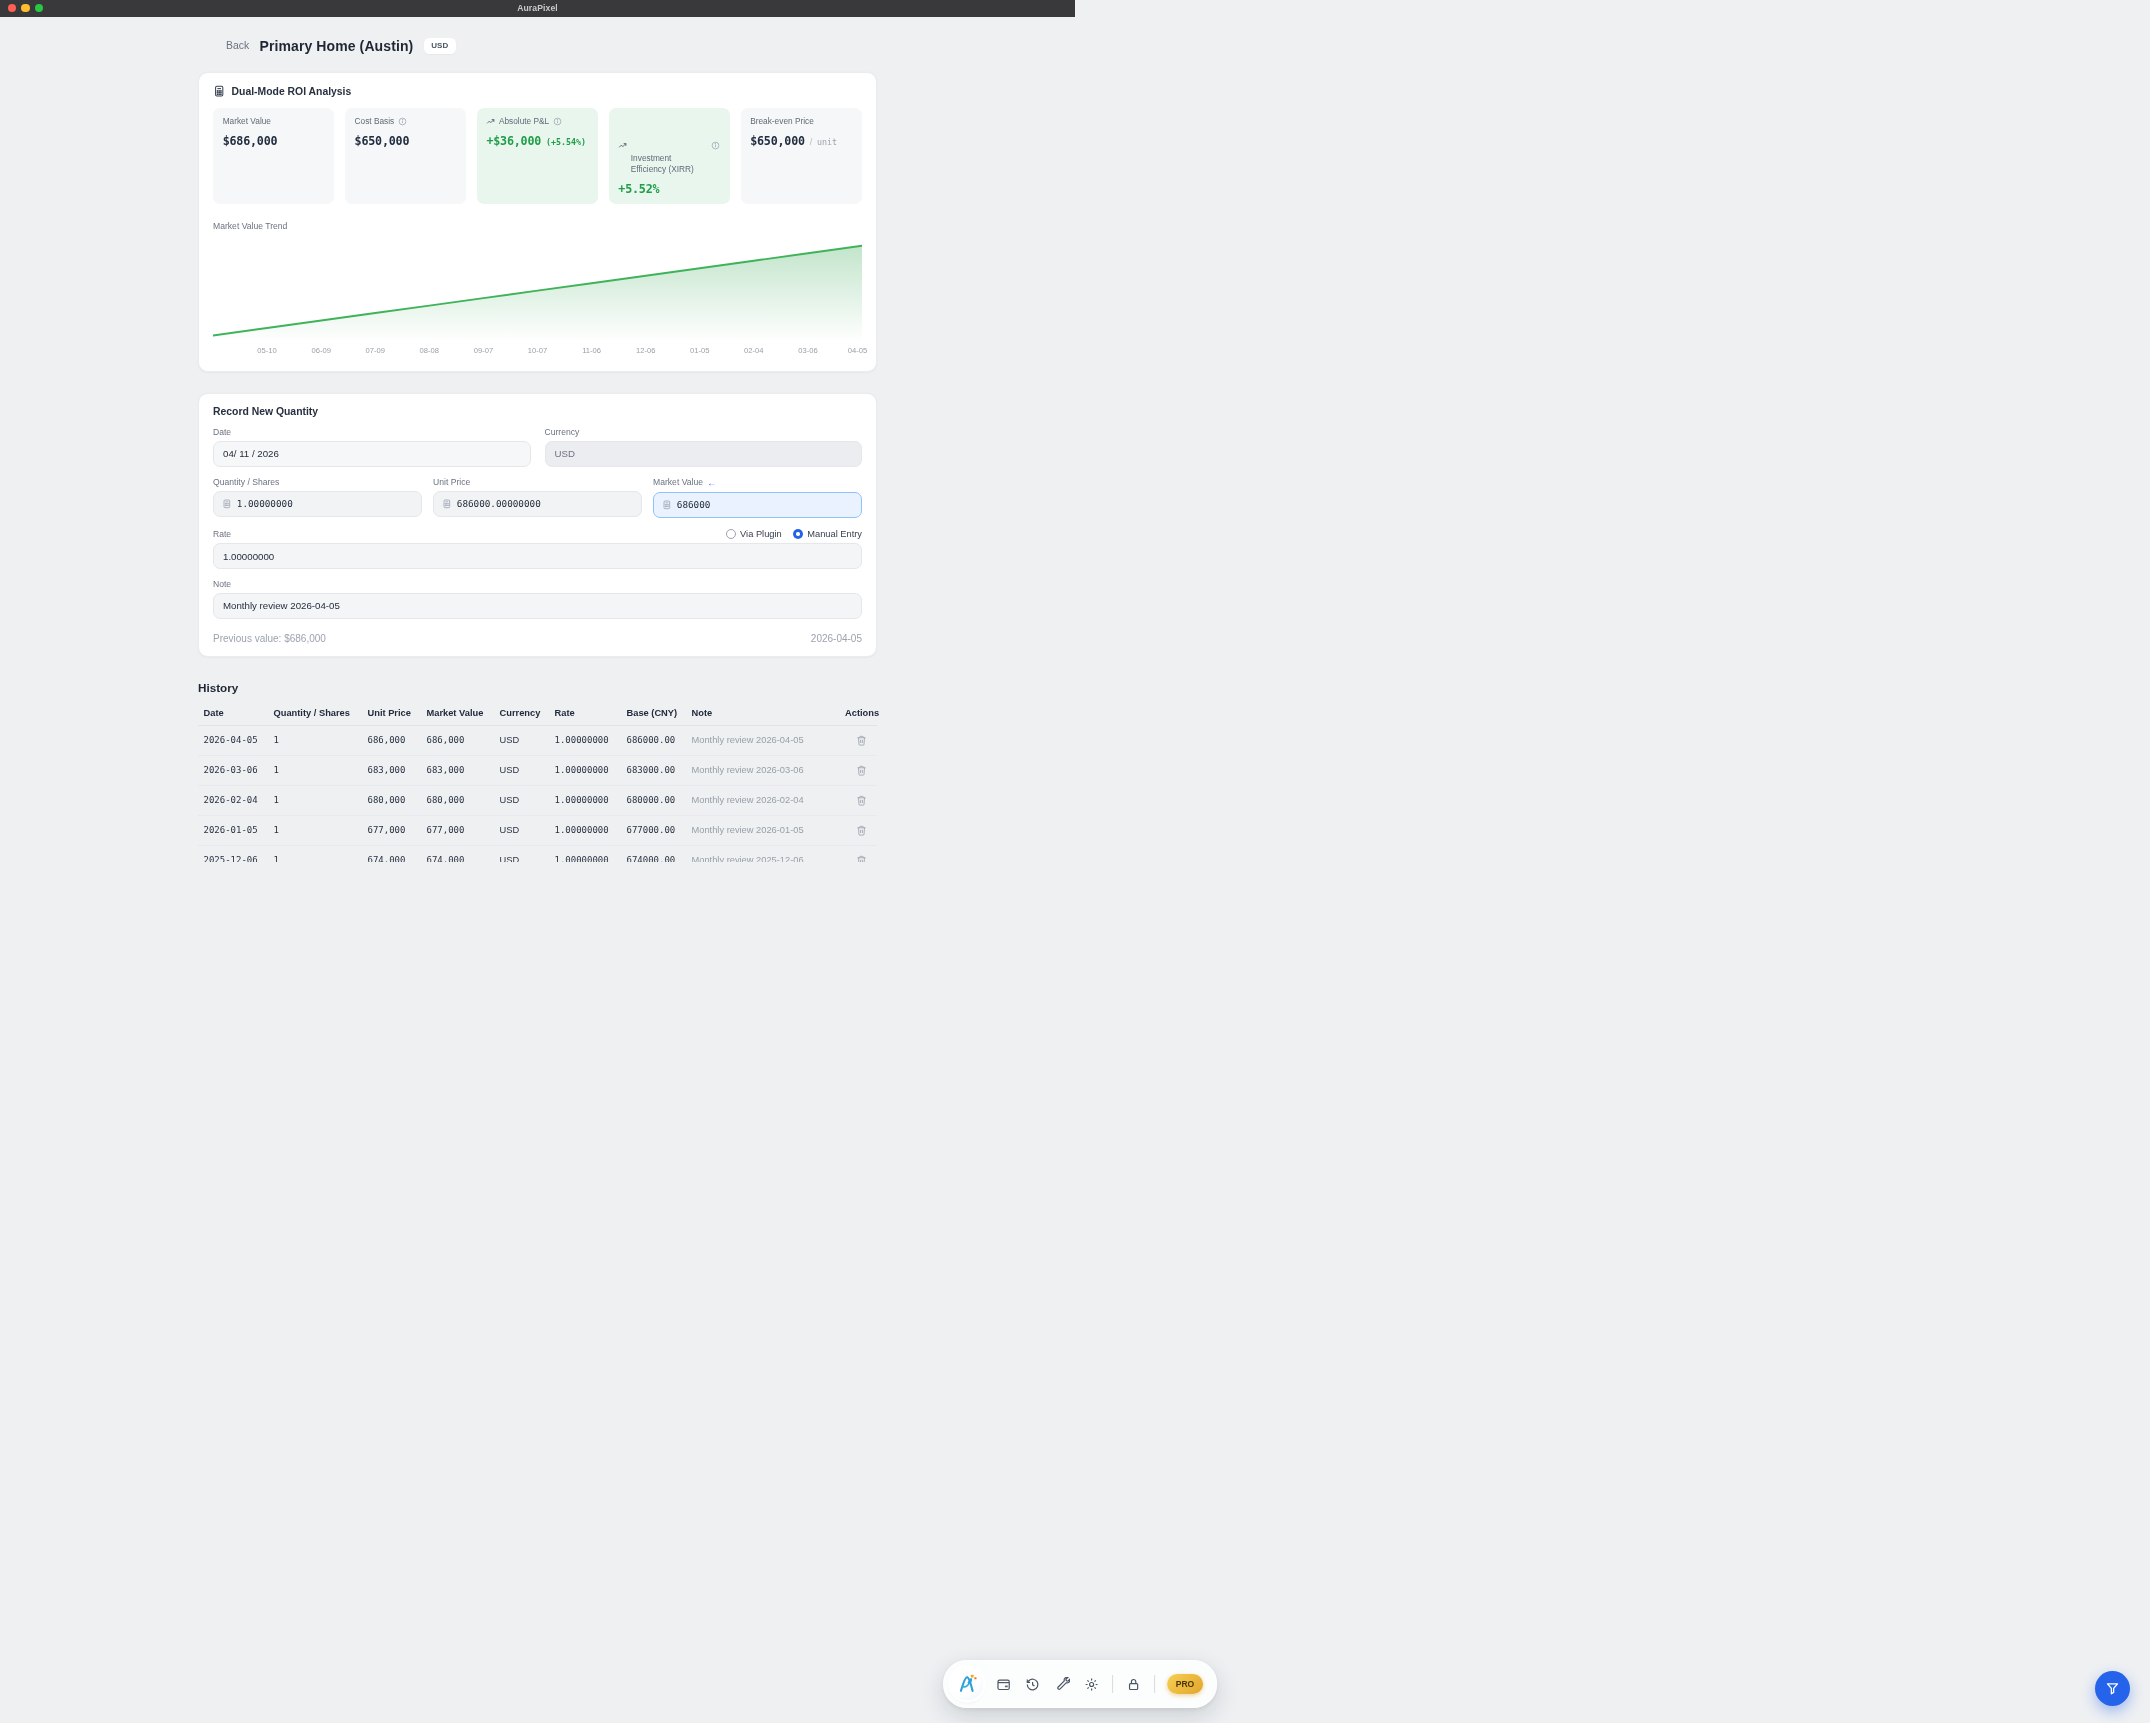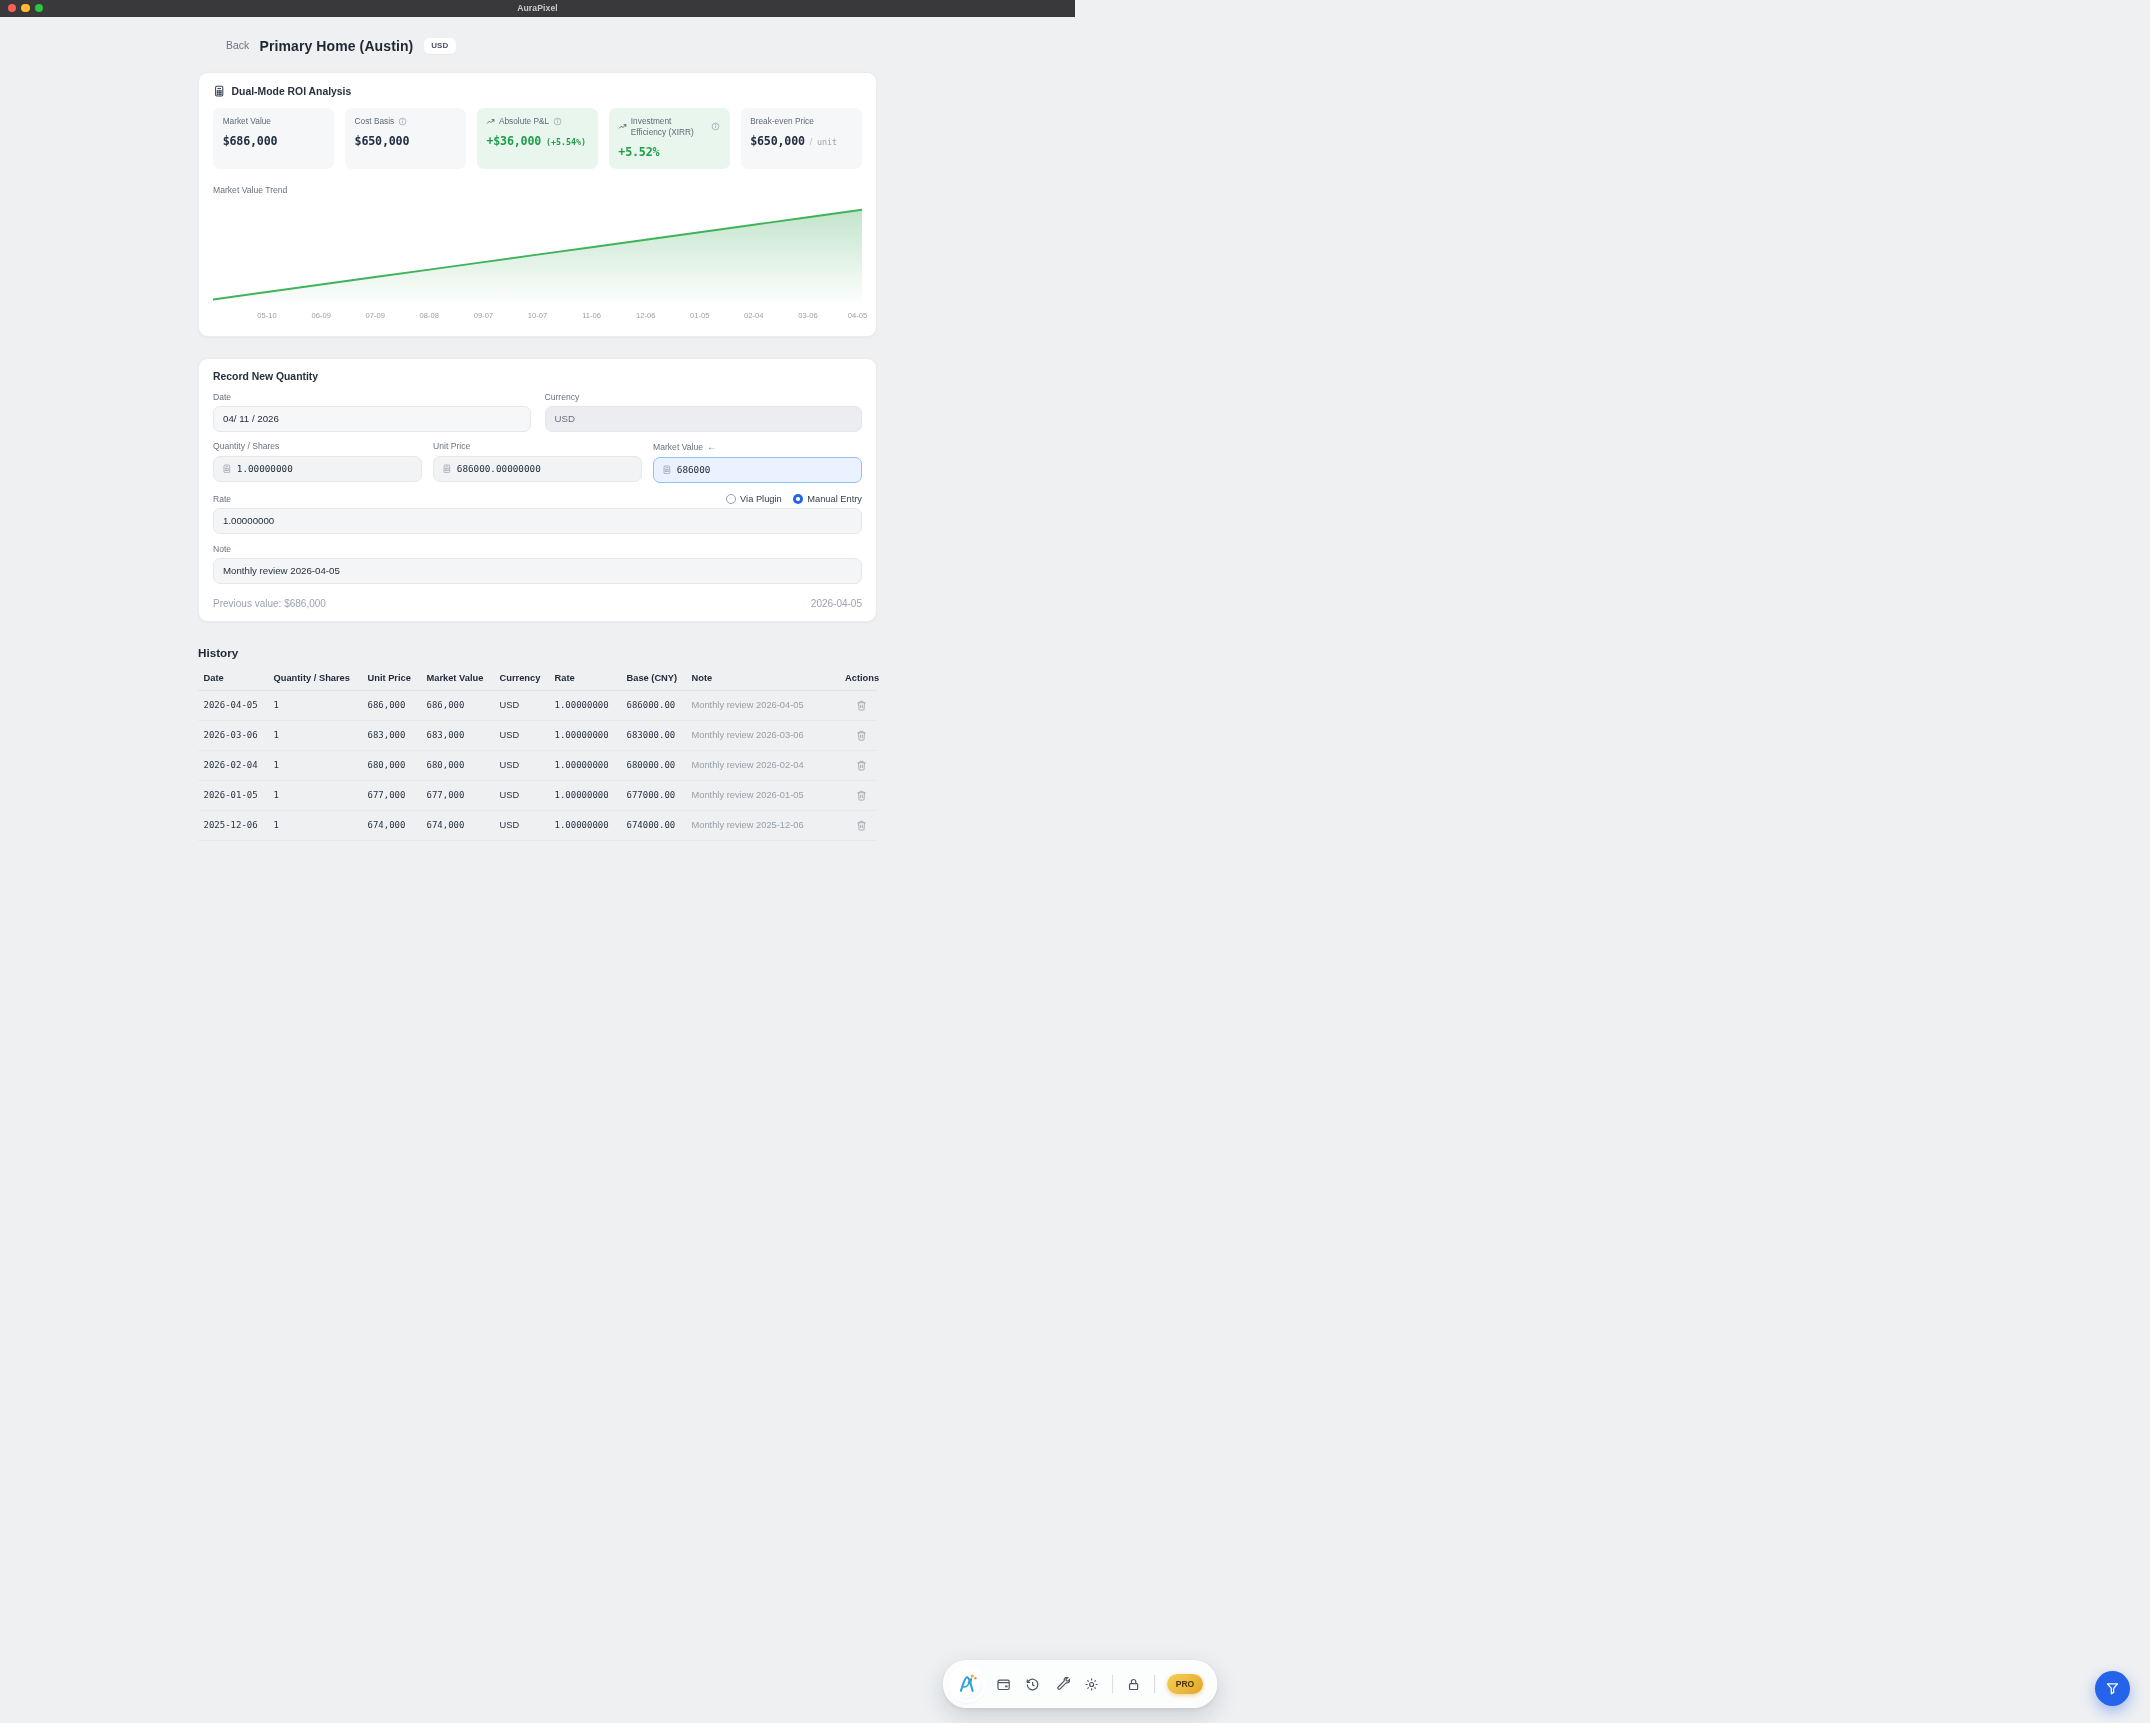--- a/index.html
+++ b/index.html
@@ -183,21 +183,21 @@
         </div>
       </div>
       <div class="stat green">
         <div class="stat-label">
           <span style="display:flex;">
               <svg width="9" height="9" viewBox="0 0 24 24" fill="none" stroke="#374151" stroke-width="2">
                 <polyline points="3,17 9,11 13,15 21,7"></polyline>
                 <polyline points="15,7 21,7 21,13"></polyline>
               </svg>
             </span>
-          <span style="max-width:77px;">Investment Efficiency (XIRR)</span>
+          <span style="max-width:77px;margin-top:37px;">Investment Efficiency (XIRR)</span>
           <span style="display:flex;">
               <svg width="9" height="9" viewBox="0 0 24 24" fill="none" stroke="#9ca3af" stroke-width="2">
                 <circle cx="12" cy="12" r="9"></circle>
                 <line x1="12" y1="11" x2="12" y2="16.5"></line>
                 <circle cx="12" cy="7.6" r=".9" fill="#9ca3af"></circle>
               </svg>
             </span>
         </div>
         <div class="stat-value-row">
             <span class="stat-value greentx">+5.52%</span>

